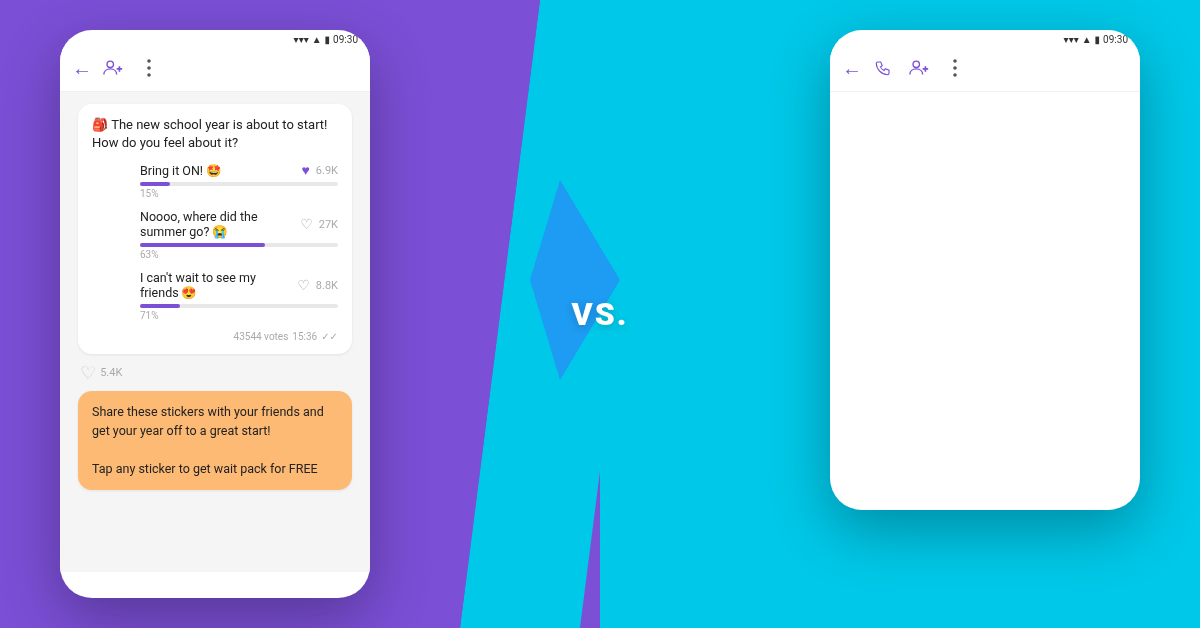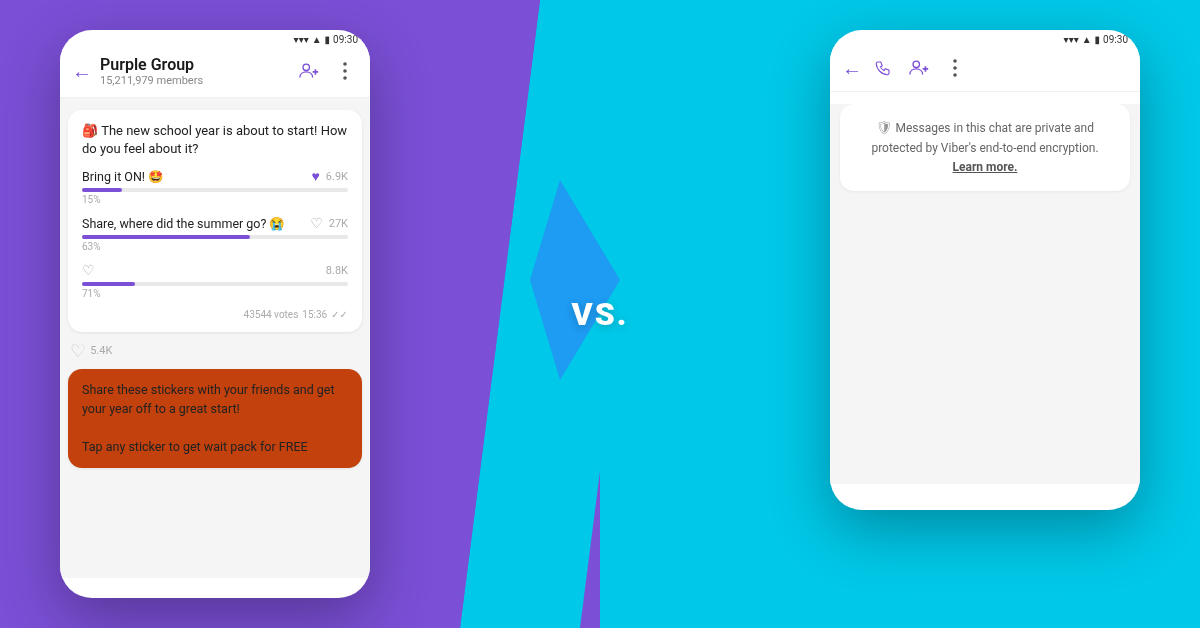--- a/index.html
+++ b/index.html
@@ -112,41 +112,42 @@
       display: flex;
       align-items: center;
       justify-content: center;
       color: #7B4FD6;
       font-size: 16px;
     }
 
     
     .chat-body {
       background: #f5f5f5;
-      padding: 12px 8px;
+      padding: 12px 18px;
       flex: 1;
       overflow: hidden;
     }
 
     
     .poll-card {
       background: white;
       border-radius: 14px;
       padding: 12px 14px;
       margin-bottom: 8px;
       box-shadow: 0 1px 3px rgba(0,0,0,0.08);
     }
     .poll-question {
       font-size: 13px;
       color: #222;
       margin-bottom: 10px;
       line-height: 1.4;
     }
     .poll-option {
       margin-bottom: 10px;
+      margin-left: 48px;
     }
     .poll-option-row {
       display: flex;
       align-items: center;
       justify-content: space-between;
       margin-bottom: 4px;
     }
     .poll-option-text {
       font-size: 12.5px;
       color: #222;
@@ -179,21 +180,21 @@
     }
     .poll-footer {
       display: flex;
       justify-content: flex-end;
       font-size: 10px;
       color: #aaa;
     }
 
     
     .sticker-card {
-      background: #c2410c;
+      background: #fdba74;
       border-radius: 14px;
       padding: 12px 14px;
       box-shadow: 0 1px 3px rgba(0,0,0,0.08);
     }
     .sticker-text {
       font-size: 12.5px;
       color: #222;
       line-height: 1.5;
     }
 
@@ -250,24 +251,20 @@
     <span class="status-icons">
       <span>▾▾▾</span>
       <span>▲</span>
       <span>▮</span>
       <span>09:30</span>
     </span>
   </div>
 
   <div class="chat-header">
     <span class="back-arrow">←</span>
-    <div class="header-info">
-      <div class="header-title">Purple Group</div>
-      <div class="header-subtitle">15,211,979 members</div>
-    </div>
     <div class="header-actions">
       <div class="header-icon">
         <svg width="22" height="22" viewBox="0 0 24 24" fill="none">
           <circle cx="9" cy="8" r="3.5" stroke="#7B4FD6" stroke-width="1.5"></circle>
           <path d="M2 19c0-3.5 3-6 7-6s7 2.5 7 6" stroke="#7B4FD6" stroke-width="1.5" fill="none"></path>
           <line x1="19" y1="10" x2="19" y2="16" stroke="#7B4FD6" stroke-width="1.8"></line>
           <line x1="16" y1="13" x2="22" y2="13" stroke="#7B4FD6" stroke-width="1.8"></line>
         </svg>
       </div>
       <div class="header-icon">
@@ -292,32 +289,33 @@
           <span class="poll-count" style="margin-left:6px;">6.9K</span>
         </div>
         <div class="poll-bar-bg">
           <div class="poll-bar-fill" style="width:15%;"></div>
         </div>
         <div class="poll-percent">15%</div>
       </div>
 
       <div class="poll-option">
         <div class="poll-option-row">
-          <span class="poll-option-text">Share, where did the summer go? 😭</span>
+          <span class="poll-option-text">Noooo, where did the summer go? 😭</span>
           <span style="color:#aaa; font-size:14px;">♡</span>
           <span class="poll-count" style="margin-left:6px;">27K</span>
         </div>
         <div class="poll-bar-bg">
           <div class="poll-bar-fill" style="width:63%;"></div>
         </div>
         <div class="poll-percent">63%</div>
       </div>
 
       <div class="poll-option">
         <div class="poll-option-row">
+          <span class="poll-option-text">I can't wait to see my friends 😍</span>
           <span style="color:#aaa; font-size:14px;">♡</span>
           <span class="poll-count" style="margin-left:6px;">8.8K</span>
         </div>
         <div class="poll-bar-bg">
           <div class="poll-bar-fill" style="width:20%;"></div>
         </div>
         <div class="poll-percent">71%</div>
       </div>
 
       <div class="poll-footer">
@@ -371,23 +369,13 @@
       <div class="header-icon">
         <svg width="4" height="18" viewBox="0 0 4 18">
           <circle cx="2" cy="2" r="1.8" fill="#555"></circle>
           <circle cx="2" cy="9" r="1.8" fill="#555"></circle>
           <circle cx="2" cy="16" r="1.8" fill="#555"></circle>
         </svg>
       </div>
     </div>
   </div>
 
-  <div style="background:#f5f5f5; flex:1; height:380px; padding:0;">
-
-    <div class="private-notice">
-      <span class="shield">🛡</span>
-      <span>
-        Messages in this chat are private and protected by Viber's end-to-end encryption.
-      </span>
-      <a href="#">Learn more.</a>
-    </div>
-  </div>
 </div>
 
 </body></html>

